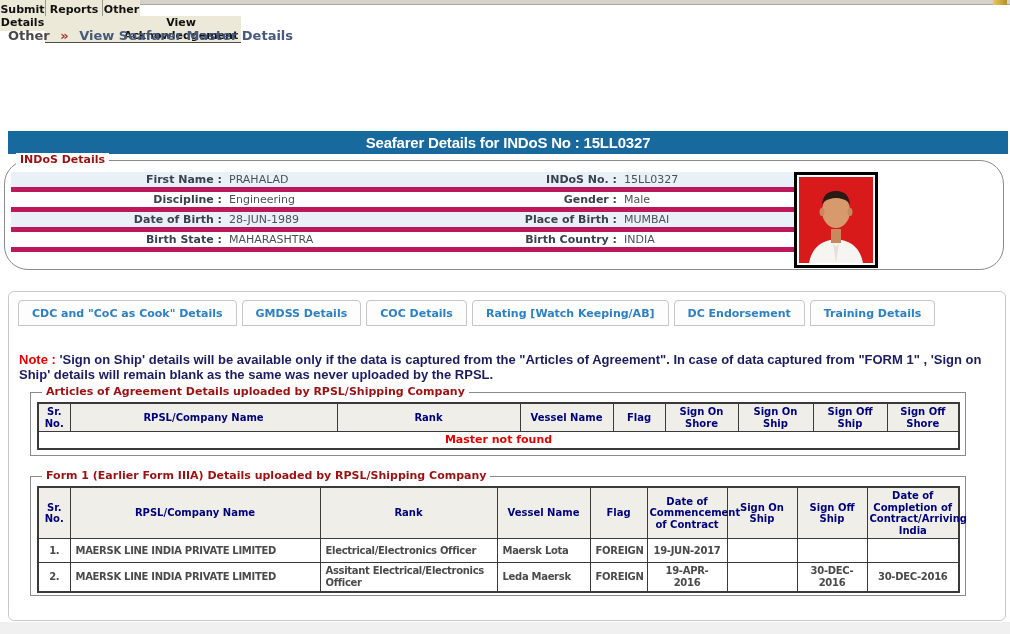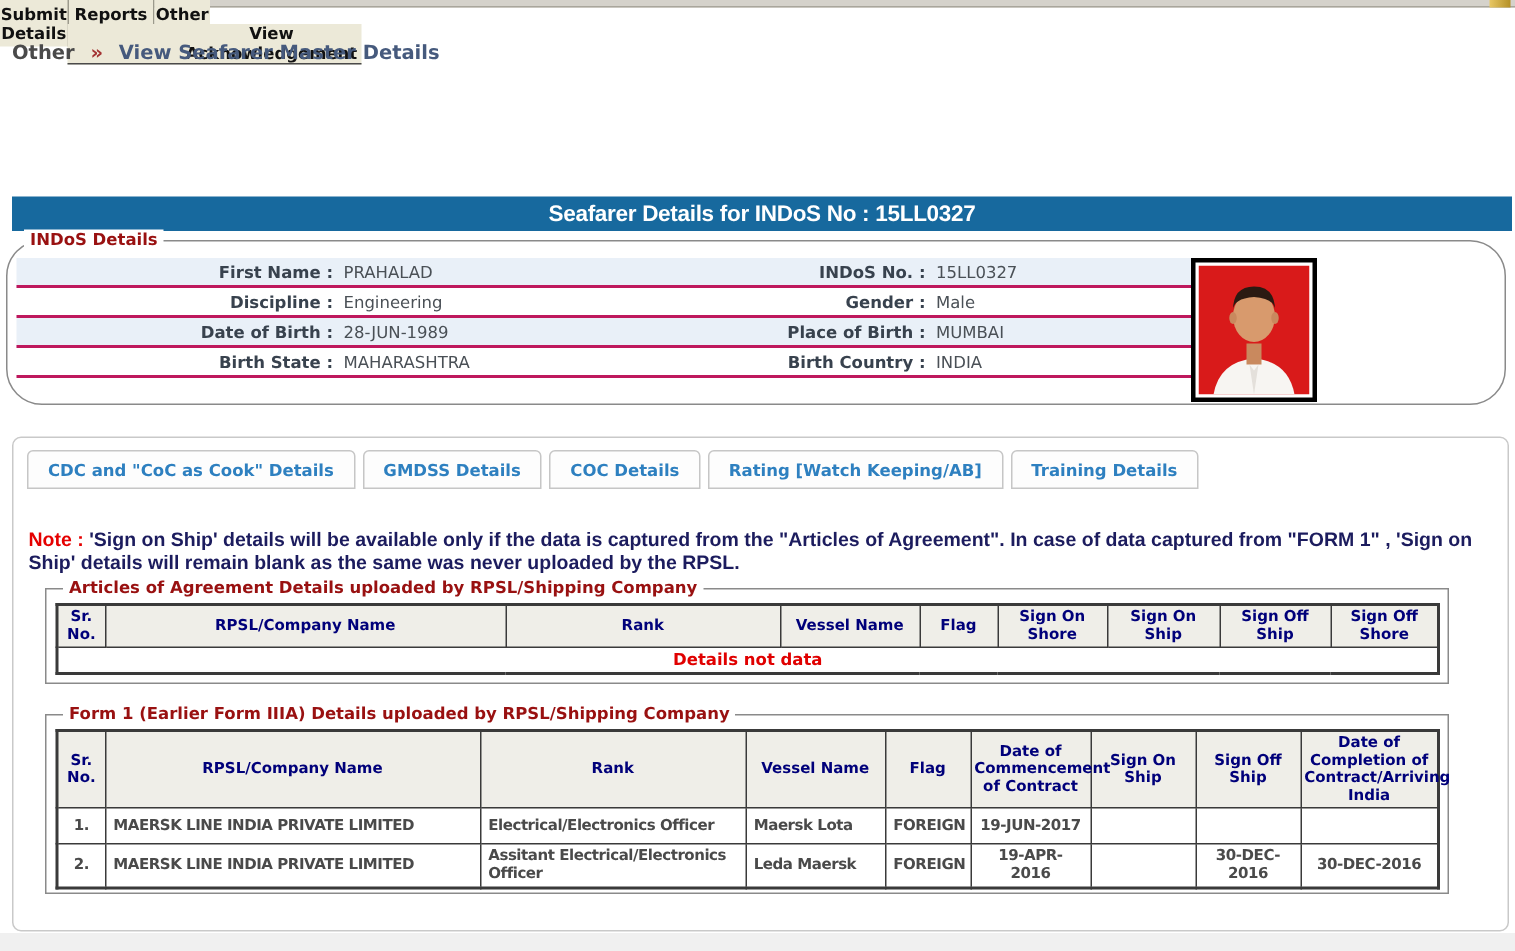--- a/index.html
+++ b/index.html
@@ -37,21 +37,21 @@
     letter-spacing:-0.2px; }
 
   
   .fs { position:absolute; border:1px solid #8a8a8a; background:transparent; }
   .fs-legend { position:absolute; top:-8px; left:11px; background:#fff; padding:0 4px;
     font-size:11px; font-weight:bold; color:#991111; white-space:nowrap; }
 
   .fs-indos { left:4px; top:160px; width:1000px; height:110px;border-radius:24px; }
   .indos-rows { position:absolute; left:6px; top:11px; width:786px; }
   .indos-row { display:flex; height:20px; align-items:center; font-size:11px;
-    border-bottom:2px solid #be185d; }
+    border-bottom:5px solid #be185d; }
   .indos-row.alt { background:#e9f0f8; }
   .ir-label { font-weight:bold; color:#38424e; text-align:right; padding-right:7px; }
   .ir-val { color:#4a5056; }
   .ir-l-label { width:218px; } .ir-l-val { width:200px; }
   .ir-r-label { width:195px; } .ir-r-val { flex:1; }
 
   .photo { position:absolute; left:789px; top:11px; width:84px; height:96px;
     border:3px solid #000; background:#fff; padding:2px; }
   .photo svg { display:block; width:100%; height:100%; }
 
@@ -157,20 +157,21 @@
       </svg>
     </div>
   </div>
 
   <div class="panel">
     <div class="tabs">
       <div class="tab">CDC and "CoC as Cook" Details</div>
       <div class="tab">GMDSS Details</div>
       <div class="tab">COC Details</div>
       <div class="tab">Rating [Watch Keeping/AB]</div>
+      <div class="tab">DC Endorsement</div>
       <div class="tab">Training Details</div>
     </div>
 
     <div class="note">
       <span class="note-label">Note :</span>
       <span>'Sign on Ship' details will be available only if the data is captured from the "Articles of Agreement". In case of data captured from "FORM 1" , 'Sign on Ship' details will remain blank as the same was never uploaded by the RPSL.</span>
     </div>
 
     <div class="fs fs-articles">
       <span class="fs-legend">Articles of Agreement Details uploaded by RPSL/Shipping Company</span>
@@ -192,21 +193,21 @@
           <th>RPSL/Company Name</th>
           <th>Rank</th>
           <th>Vessel Name</th>
           <th>Flag</th>
           <th>Sign On Shore</th>
           <th>Sign On Ship</th>
           <th>Sign Off Ship</th>
           <th>Sign Off Shore</th>
         </tr>
         <tr>
-          <td class="empty-msg" colspan="9">Details not data</td>
+          <td class="empty-msg" colspan="9">Master not found</td>
         </tr>
       </tbody>
         </table>
     </div>
 
     <div class="fs fs-form1">
       <span class="fs-legend">Form 1 (Earlier Form IIIA) Details uploaded by RPSL/Shipping Company</span>
       <table class="grid grid-f1">
         <colgroup>
           <col style="width:32px">

